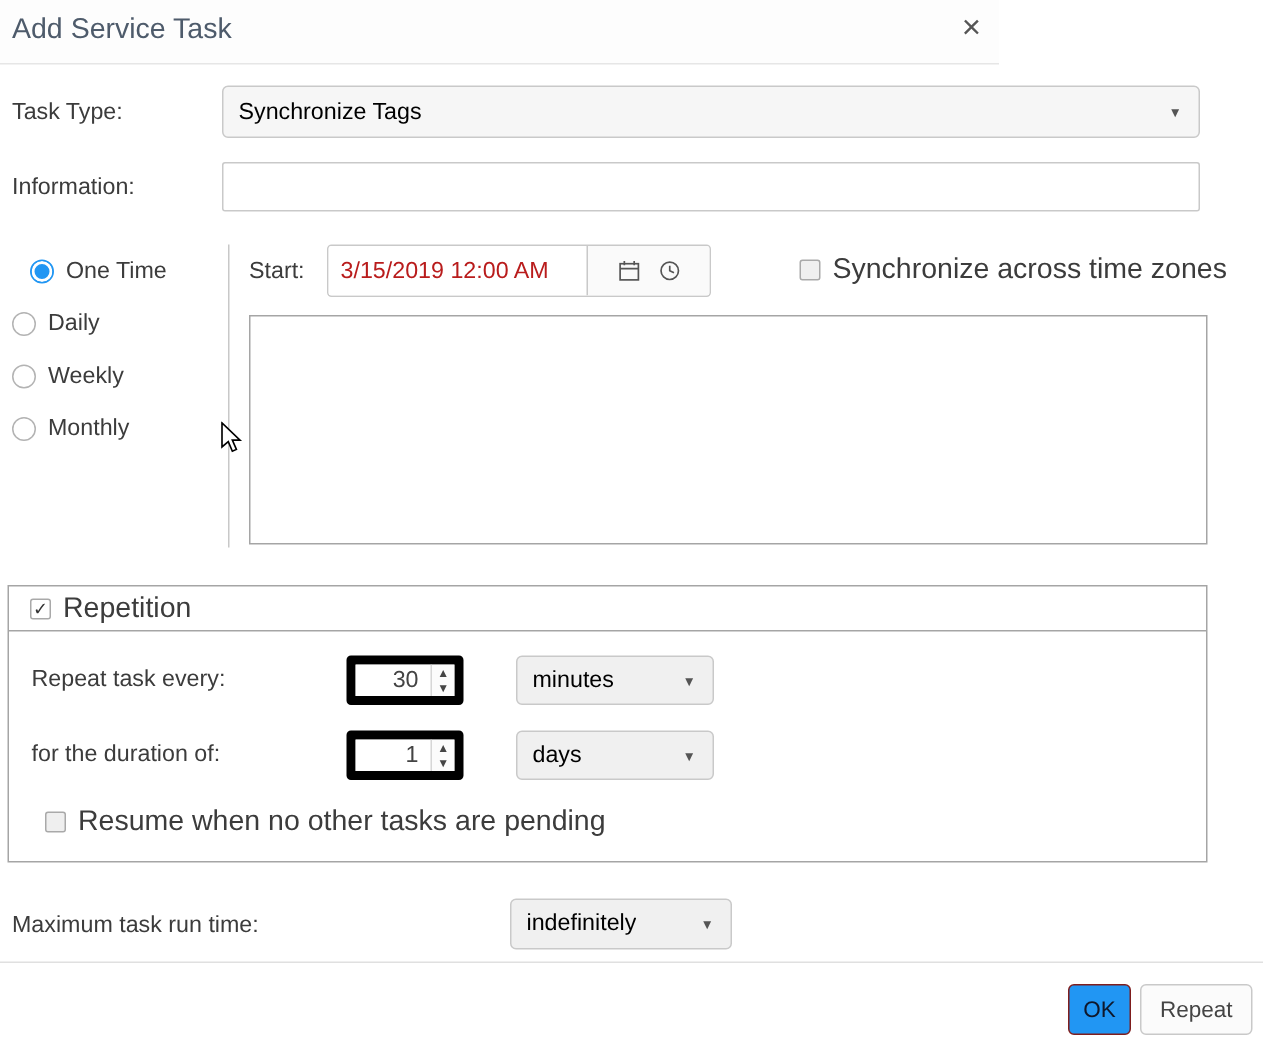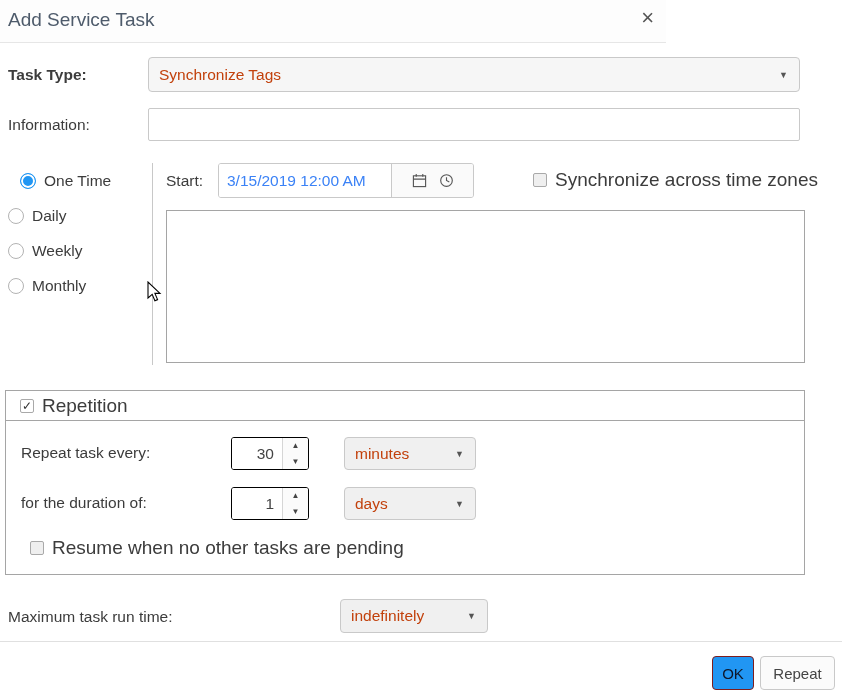--- a/index.html
+++ b/index.html
@@ -8,54 +8,54 @@
   .dialog { position:relative; width:842px; height:699px; background:#fff; overflow:hidden; }
 
   .header { position:absolute; left:0; top:0; width:666px; height:43px; background:#fdfdfd; border-bottom:1px solid #e6e6e6; }
   .title  { position:absolute; left:8px; top:9px; font-size:19px; color:#4e5b6b; }
   .close  { position:absolute; right:12px; top:5px; font-size:22px; color:#555; cursor:pointer; line-height:1.2; }
 
   .label { position:absolute; font-size:15.5px; color:#3c3c3c; white-space:nowrap; }
 
   .dropdown { position:absolute; height:35px; background:#f6f6f6; border:1px solid #c9c9c9; border-radius:4px;
               display:flex; align-items:center; padding:0 26px 0 10px; cursor:pointer; }
-  .dd-text  { font-size:15.5px; color:#c2410c; white-space:nowrap; overflow:hidden; }
+  .dd-text  { font-size:15.5px; color:#000000; white-space:nowrap; overflow:hidden; }
   .dd-arrow { position:absolute; right:11px; top:50%; transform:translateY(-50%); font-size:9px; color:#555; }
 
   .text-input { position:absolute; border:1px solid #c9c9c9; border-radius:2px; font-size:15.5px; color:#444;
                 padding:0 8px; font-family:"Liberation Sans", sans-serif; outline:none; background:#fff; }
 
   .radio-row { position:absolute; display:flex; align-items:center; gap:8px; cursor:pointer; height:20px; }
   .radio { width:16px; height:16px; border-radius:50%; border:1px solid #b3b3b3; background:#fff; flex:0 0 auto; }
   .radio.checked { background:#2196f3; border:1px solid #2196f3; box-shadow:inset 0 0 0 2px #fff; }
   .radio-label { font-size:15.5px; color:#3c3c3c; }
 
   .vdivider { position:absolute; width:1px; background:#c8c8c8; }
 
   .datetime { position:absolute; display:flex; border:1px solid #c9c9c9; border-radius:3px; background:#fff; overflow:hidden; }
-  .dt-input { flex:1; border:none; outline:none; font-size:15.5px; color:#3b82f6; padding:0 8px;
+  .dt-input { flex:1; border:none; outline:none; font-size:15.5px; color:#b91c1c; padding:0 8px;
               font-family:"Liberation Sans", sans-serif; min-width:0; }
   .dt-icons { width:82px; border-left:1px solid #c9c9c9; background:#fafafa; display:flex; align-items:center;
               justify-content:center; gap:12px; }
   .dt-icons span { display:inline-flex; cursor:pointer; }
 
   .check-row { position:absolute; display:flex; align-items:center; gap:8px; cursor:pointer; height:20px; }
   .checkbox { width:14px; height:14px; border:1px solid #a9a9a9; background:#efefef; border-radius:2px; flex:0 0 auto;
               display:flex; align-items:center; justify-content:center; }
   .checkbox.checked { background:#fff; }
   .tick { font-size:12px; color:#333; line-height:1; }
   .check-label { font-size:19px; color:#3c3c3c; white-space:nowrap; }
 
   .empty-panel { position:absolute; border:1px solid #a5a5a5; background:#fff; }
 
   .rep-box { position:absolute; border:1px solid #a5a5a5; background:#fff; }
   .rep-header { position:absolute; left:0; top:0; right:0; height:30px; border-bottom:1px solid #a5a5a5;
                 display:flex; align-items:center; gap:8px; padding-left:14px; }
 
-  .numeric { position:absolute; height:33px; display:flex; border:1px solid #000000; border-radius:3px;
+  .numeric { position:absolute; height:33px; display:flex; border:6px solid #000000; border-radius:3px;
              background:#fff; overflow:hidden;justify-content:flex-end; }
   .num-input { border:none; outline:none; width:50px; text-align:right; padding-right:8px; font-size:15.5px;
                color:#444; font-family:"Liberation Sans", sans-serif; }
   .spin { width:26px; border-left:1px solid #d6d6d6; display:flex; flex-direction:column; background:#fbfbfb; }
   .spin-btn { flex:1; display:flex; align-items:center; justify-content:center; font-size:8px; color:#444; cursor:pointer; }
 
   .footer-line { position:absolute; left:0; top:641px; width:842px; height:1px; background:#e0e0e0; }
   .btn { position:absolute; height:34px; border-radius:4px; font-size:15px; display:flex; align-items:center;
          justify-content:center; cursor:pointer; font-family:"Liberation Sans", sans-serif; }
   .btn-ok { background:#2196f3; color:#0f172a; border:1px solid #7f1d1d; }
@@ -66,21 +66,21 @@
 </head>
 <body>
 
 <div class="dialog">
 
   <div class="header">
     <div class="title">Add Service Task</div>
     <div class="close">×</div>
   </div>
 
-  <div class="label" style="left:8px; top:66px;font-weight:bold;">Task Type:</div>
+  <div class="label" style="left:8px; top:66px;">Task Type:</div>
   <div class="dropdown" style="left:148px; top:57px; width:652px;">
     <span class="dd-text">Synchronize Tags</span>
     <span class="dd-arrow">▼</span>
   </div>
 
   <div class="label" style="left:8px; top:116px;">Information:</div>
   <input class="text-input" style="left: 148px; top: 108px; width: 652px; height: 33px;" value="">
 
   <div class="radio-row" style="left:20px; top:171px;">
     <span class="radio checked"></span>

